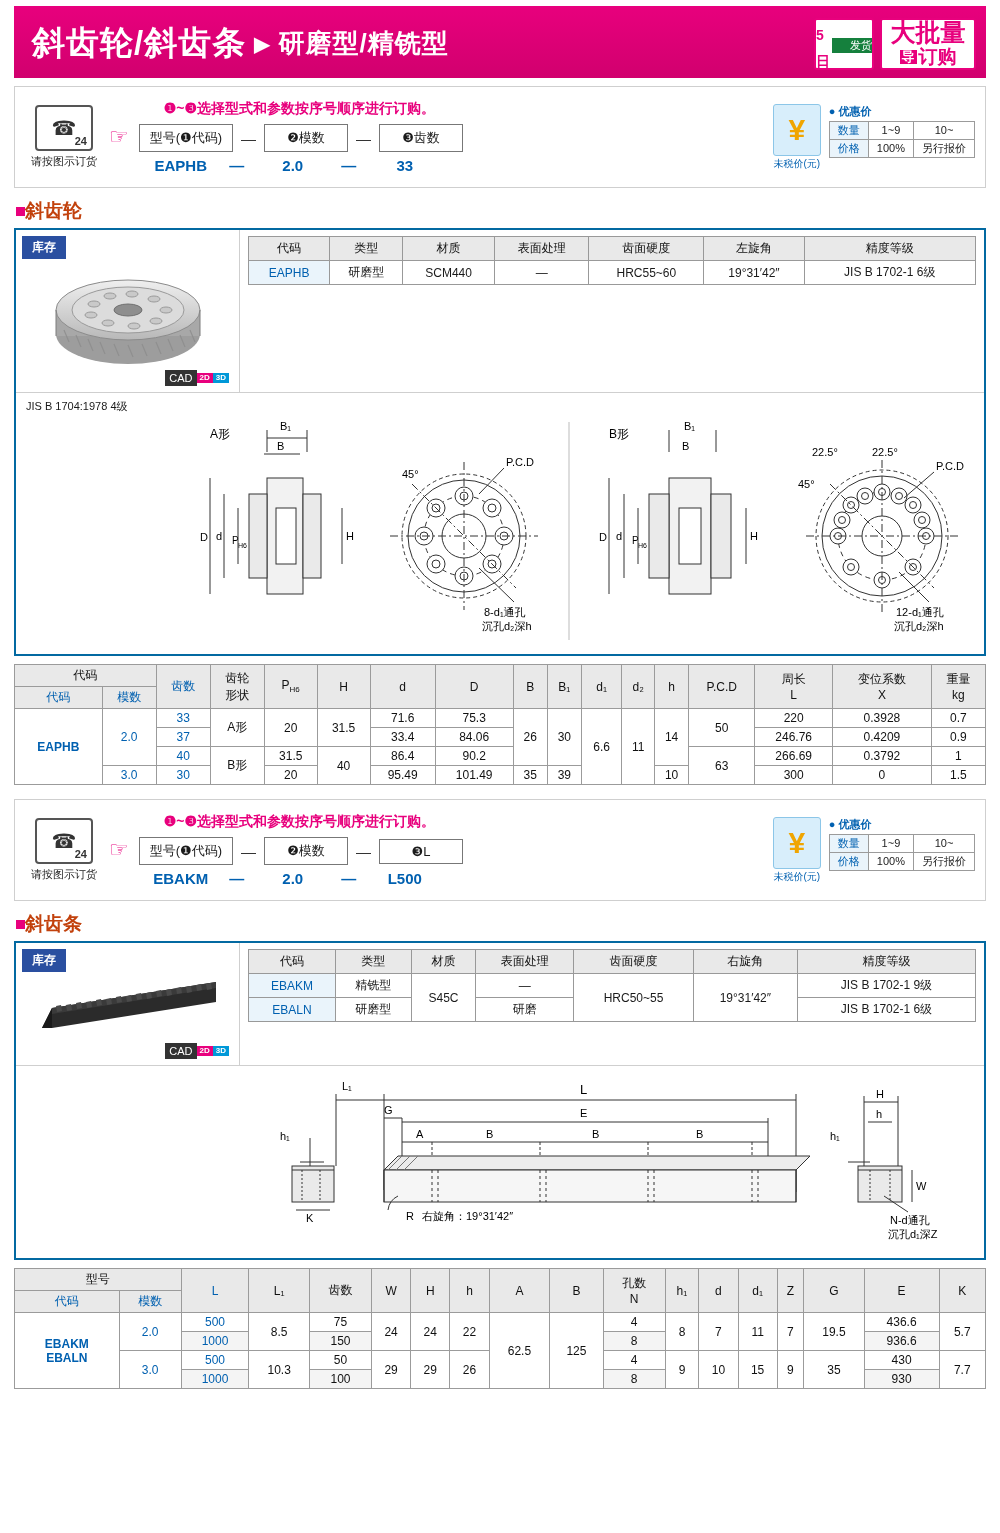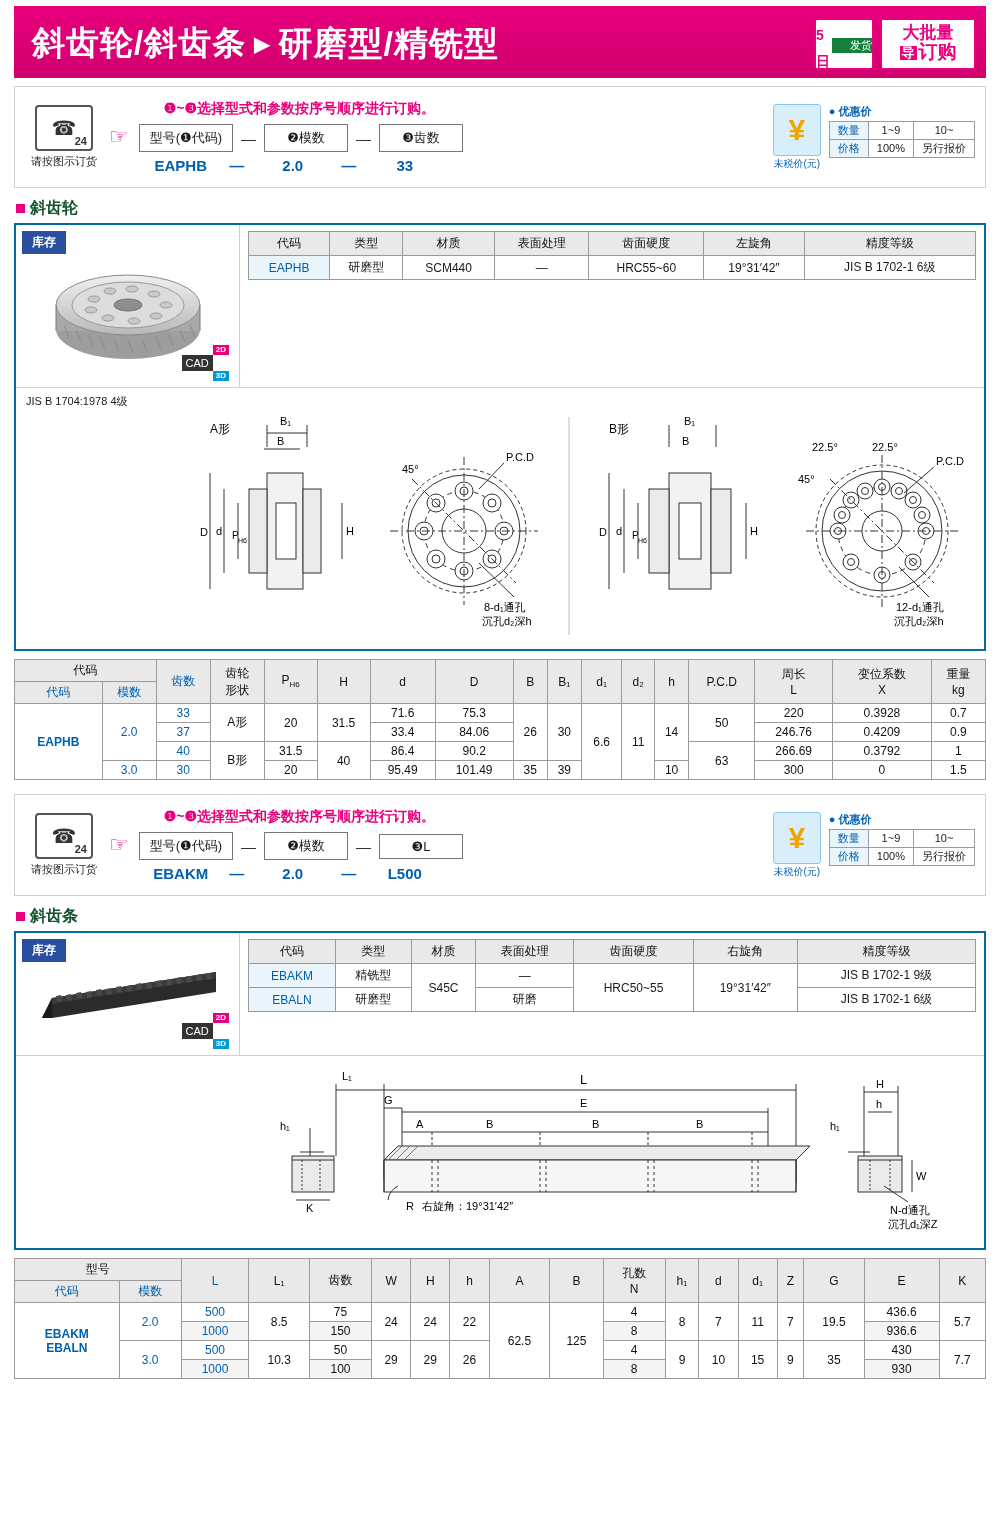--- a/index.html
+++ b/index.html
@@ -12,34 +12,34 @@
   .page { width:1000px; height:1533px; position:relative; padding:0 14px; }
 
   
   .header {
     height:72px; background:linear-gradient(#e8007d,#d1006e);
     display:flex; align-items:center; justify-content:space-between;
     margin:6px 0 0 0; padding:3px 10px 0 18px; position:relative;
   }
   .header .title { color:#fff; font-size:33px; font-weight:bold; letter-spacing:1px; display:flex; align-items:center; }
   .header .title .arrow { font-size:20px; margin:0 8px; }
-  .header .title .sub { font-size:34px; }
+  .header .title .sub { font-size:26px; }
   .badges { display:flex; gap:6px; align-items:center; }
   .badge-5d {
     width:60px; height:52px; background:#fff; border:2px solid #e8007d; border-radius:3px;
     display:flex; flex-direction:row; align-items:center; justify-content:center; line-height:1;
   }
   .badge-5d .big { color:#e8007d; font-size:26px; font-weight:bold; }
   .badge-5d .big span { font-size:14px; }
   .badge-5d .small { background:#15803d; color:#fff; font-size:11px; width:100%; text-align:right; padding:2px 0; margin-top:3px; }
   .badge-bulk {
     width:96px; height:52px; background:#fff; border:2px solid #e8007d; border-radius:3px;
     display:flex; flex-direction:column; align-items:center; justify-content:center; line-height:1.1;
   }
-  .badge-bulk .r1 { color:#e8007d; font-size:17px; font-weight:bold; }
+  .badge-bulk .r1 { color:#e8007d; font-size:25px; font-weight:bold; }
   .badge-bulk .r2 { color:#e8007d; font-size:19px; font-weight:bold; display:flex; align-items:center; gap:2px; }
   .badge-bulk .r2 .bx { background:#e8007d; color:#fff; font-size:13px; padding:0 2px; }
 
   
   .order-panel {
     border:1px solid #cfcfcf; background:#fff; margin-top:8px; padding:8px 10px;
     display:flex; align-items:center; position:relative; height:102px;
   }
   .phone-box { width:78px; text-align:center; }
   .phone-icon {
@@ -67,35 +67,35 @@
     display:flex; align-items:center; justify-content:center; color:#f0a500; font-size:30px; font-weight:bold;
   }
   .yen-cap { font-size:10px; color:#0060b0; text-align:center; margin-top:1px; }
   .price-tbl { font-size:11px; }
   .price-tbl .hd { color:#0060b0; font-weight:bold; margin-bottom:2px; }
   table.pt { border-collapse:collapse; }
   table.pt td { border:1px solid #9b9b9b; padding:1px 8px; font-size:11px; text-align:center; color:#222; }
   table.pt td.lbl { background:#eaf4fb; color:#0060b0; }
 
   
-  .sec-title { font-size:16px; font-weight:bold; margin:10px 0 4px 2px; color:#14532d; display:flex; align-items:center; gap:5px; }
+  .sec-title { font-size:19px; font-weight:bold; margin:10px 0 4px 2px; color:#c2410c; display:flex; align-items:center; }
   .sec-title .sq { width:9px; height:9px; background:#e8007d; display:inline-block; }
 
   
   .prod-block { border:2px solid #0369a1; display:flex; flex-direction:column;justify-content:flex-end; }
   .prod-top { display:flex; }
   .photo { width:224px; border-right:1px solid #cfcfcf; position:relative; padding:6px; }
   .stock-tag {
     position:absolute; top:6px; left:6px; background:#2a4fa0; color:#fff;
     font-size:12px; padding:3px 10px; font-weight:bold; z-index:3;
   }
   .gear-img { width:100%; height:150px; display:flex; align-items:center; justify-content:center; }
   .cadtag { position:absolute; right:10px; bottom:6px; display:flex; align-items:center; }
   .cadtag .cad { background:#333; color:#fff; font-size:11px; font-weight:normal; padding:2px 4px; }
-  .cadtag .dd { display:flex; flex-direction:column;gap:16px; }
+  .cadtag .dd { display:flex; flex-direction:row; }
   .cadtag .dd span { font-size:8px; padding:0 3px; color:#fff; font-weight:bold; line-height:1.25; }
   .cadtag .dd .d2d { background:#e8007d; }
   .cadtag .dd .d3d { background:#0098d8; }
 
   .spec-wrap { flex:1; padding:6px 8px 0 8px; }
   table.spec { border-collapse:collapse; width:100%; }
   table.spec th, table.spec td { border:1px solid #999; font-size:12px; text-align:center; padding:3px 2px; }
   table.spec th { background:#e9e9e9; font-weight:normal; color:#111; }
   table.spec td.code { color:#0060b0; background:#eaf4fb; }
 

